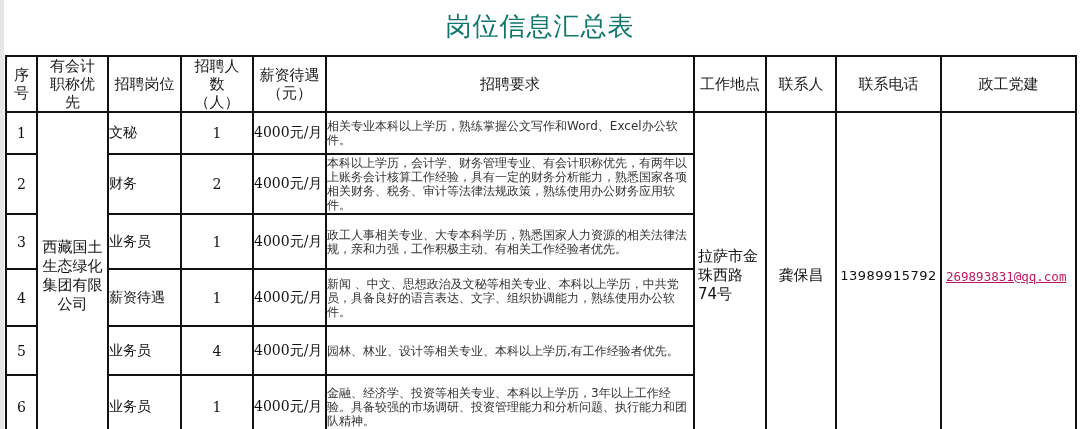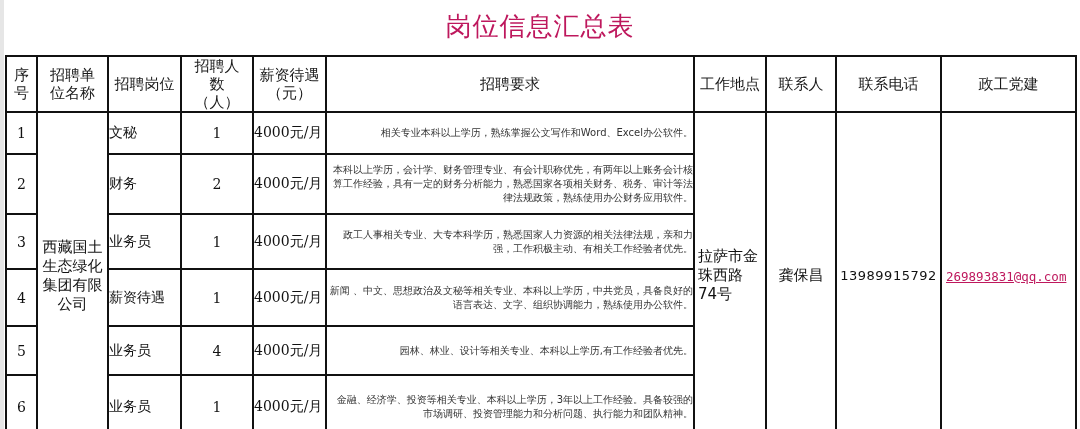--- a/index.html
+++ b/index.html
@@ -1,28 +1,28 @@
 <!DOCTYPE html>
 <html><head>
 <meta charset="utf-8">
 <style>
   html, body { margin: 0; padding: 0; background: #ffffff; }
   body { width: 1080px; height: 429px; position: relative; overflow: hidden;
          font-family: "DejaVu Sans", "Liberation Sans", sans-serif; color: #111; }
   .leftgutter { position: absolute; left: 0; top: 0; width: 4px; height: 429px; background: #e6e6e6; }
   .title { position: absolute; left: 0; top: 0; width: 1080px; height: 55px;
-           text-align: center; line-height: 52px; font-size: 26px; color: #be185d; letter-spacing: 1px; }
+           text-align: center; line-height: 52px; font-size: 26px; color: #0f766e; letter-spacing: 1px; }
   table.sheet { position: absolute; left: 5px; top: 55px; border-collapse: collapse; table-layout: fixed; }
   table.sheet td, table.sheet th { border: 2px solid #111; padding: 0; font-weight: normal; overflow: hidden; }
   th { font-size: 15px; line-height: 18px; text-align: center; vertical-align: middle; color: #1a1a1a; }
   td { font-size: 14px; vertical-align: middle; }
   td.c { text-align: center; }
   td.l { text-align: left; padding-left: 3px; }
   td.salary { font-family: "DejaVu Serif", "Liberation Serif", serif; font-size: 14px; white-space: nowrap; padding-left: 1px; }
-  td.req { font-size: 10px; line-height: 14px; padding: 0 4px; color: #333; text-align: right; }
+  td.req { font-size: 12px; line-height: 14px; padding: 0 4px; color: #333; text-align: left; }
   td.company { font-size: 15px; line-height: 19px; text-align: center; }
   td.addr { font-size: 15px; line-height: 19px; text-align: left; }
   td.num { font-family: "DejaVu Serif", "Liberation Serif", serif; }
   a.email { color: #be185d; text-decoration: underline; font-family: "DejaVu Sans Mono", "Liberation Mono", monospace; font-size: 12.5px; }
   td.phone { font-family: "DejaVu Sans", sans-serif; font-size: 13px; letter-spacing: 0.5px; }
 </style>
 </head>
 <body>
 
 <div class="leftgutter"></div>
@@ -37,21 +37,21 @@
       <col style="width:73px">
     <col style="width:368px">
       <col style="width:72px">
       <col style="width:70px">
       <col style="width:105px">
       <col style="width:135px">
   </colgroup>
   <tbody>
       <tr style="height:55px">
     <th>序号</th>
-    <th style="padding:0 8px">招聘单位名称</th>
+    <th style="padding:0 8px">有会计职称优先</th>
     <th>招聘岗位</th>
     <th style="padding:0 6px">招聘人数（人）</th>
     <th style="padding:0 4px">薪资待遇（元）</th>
     <th>招聘要求</th>
     <th>工作地点</th>
     <th>联系人</th>
     <th>联系电话</th>
     <th>政工党建</th>
   </tr>
 

